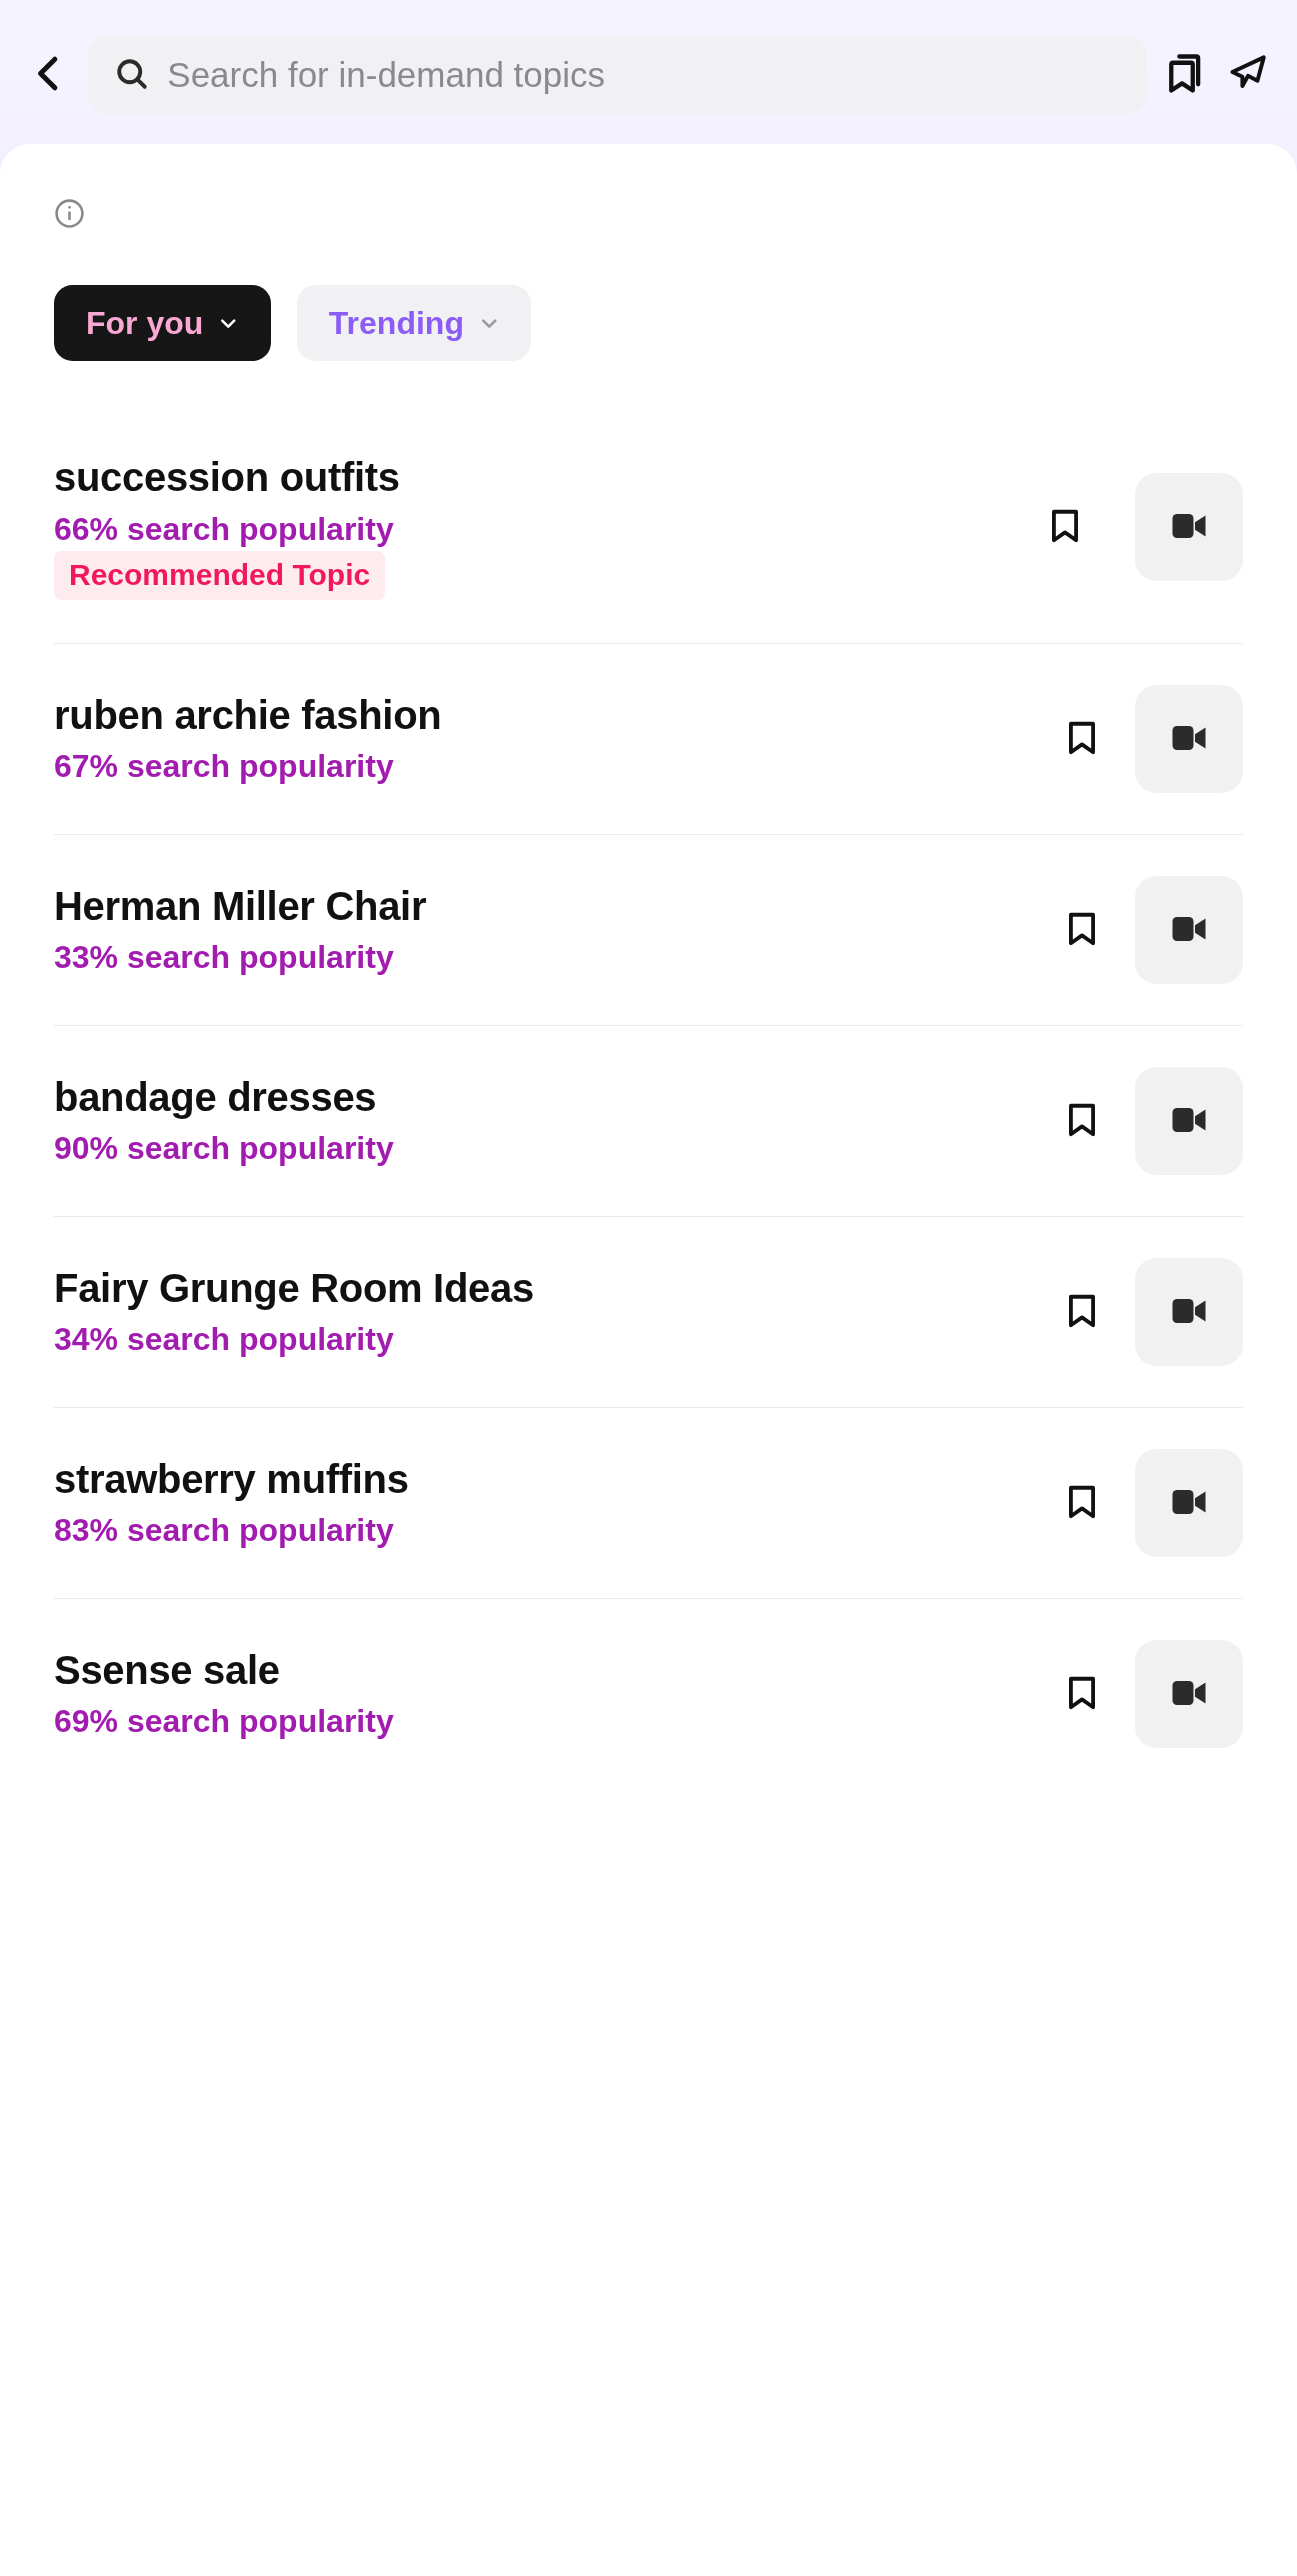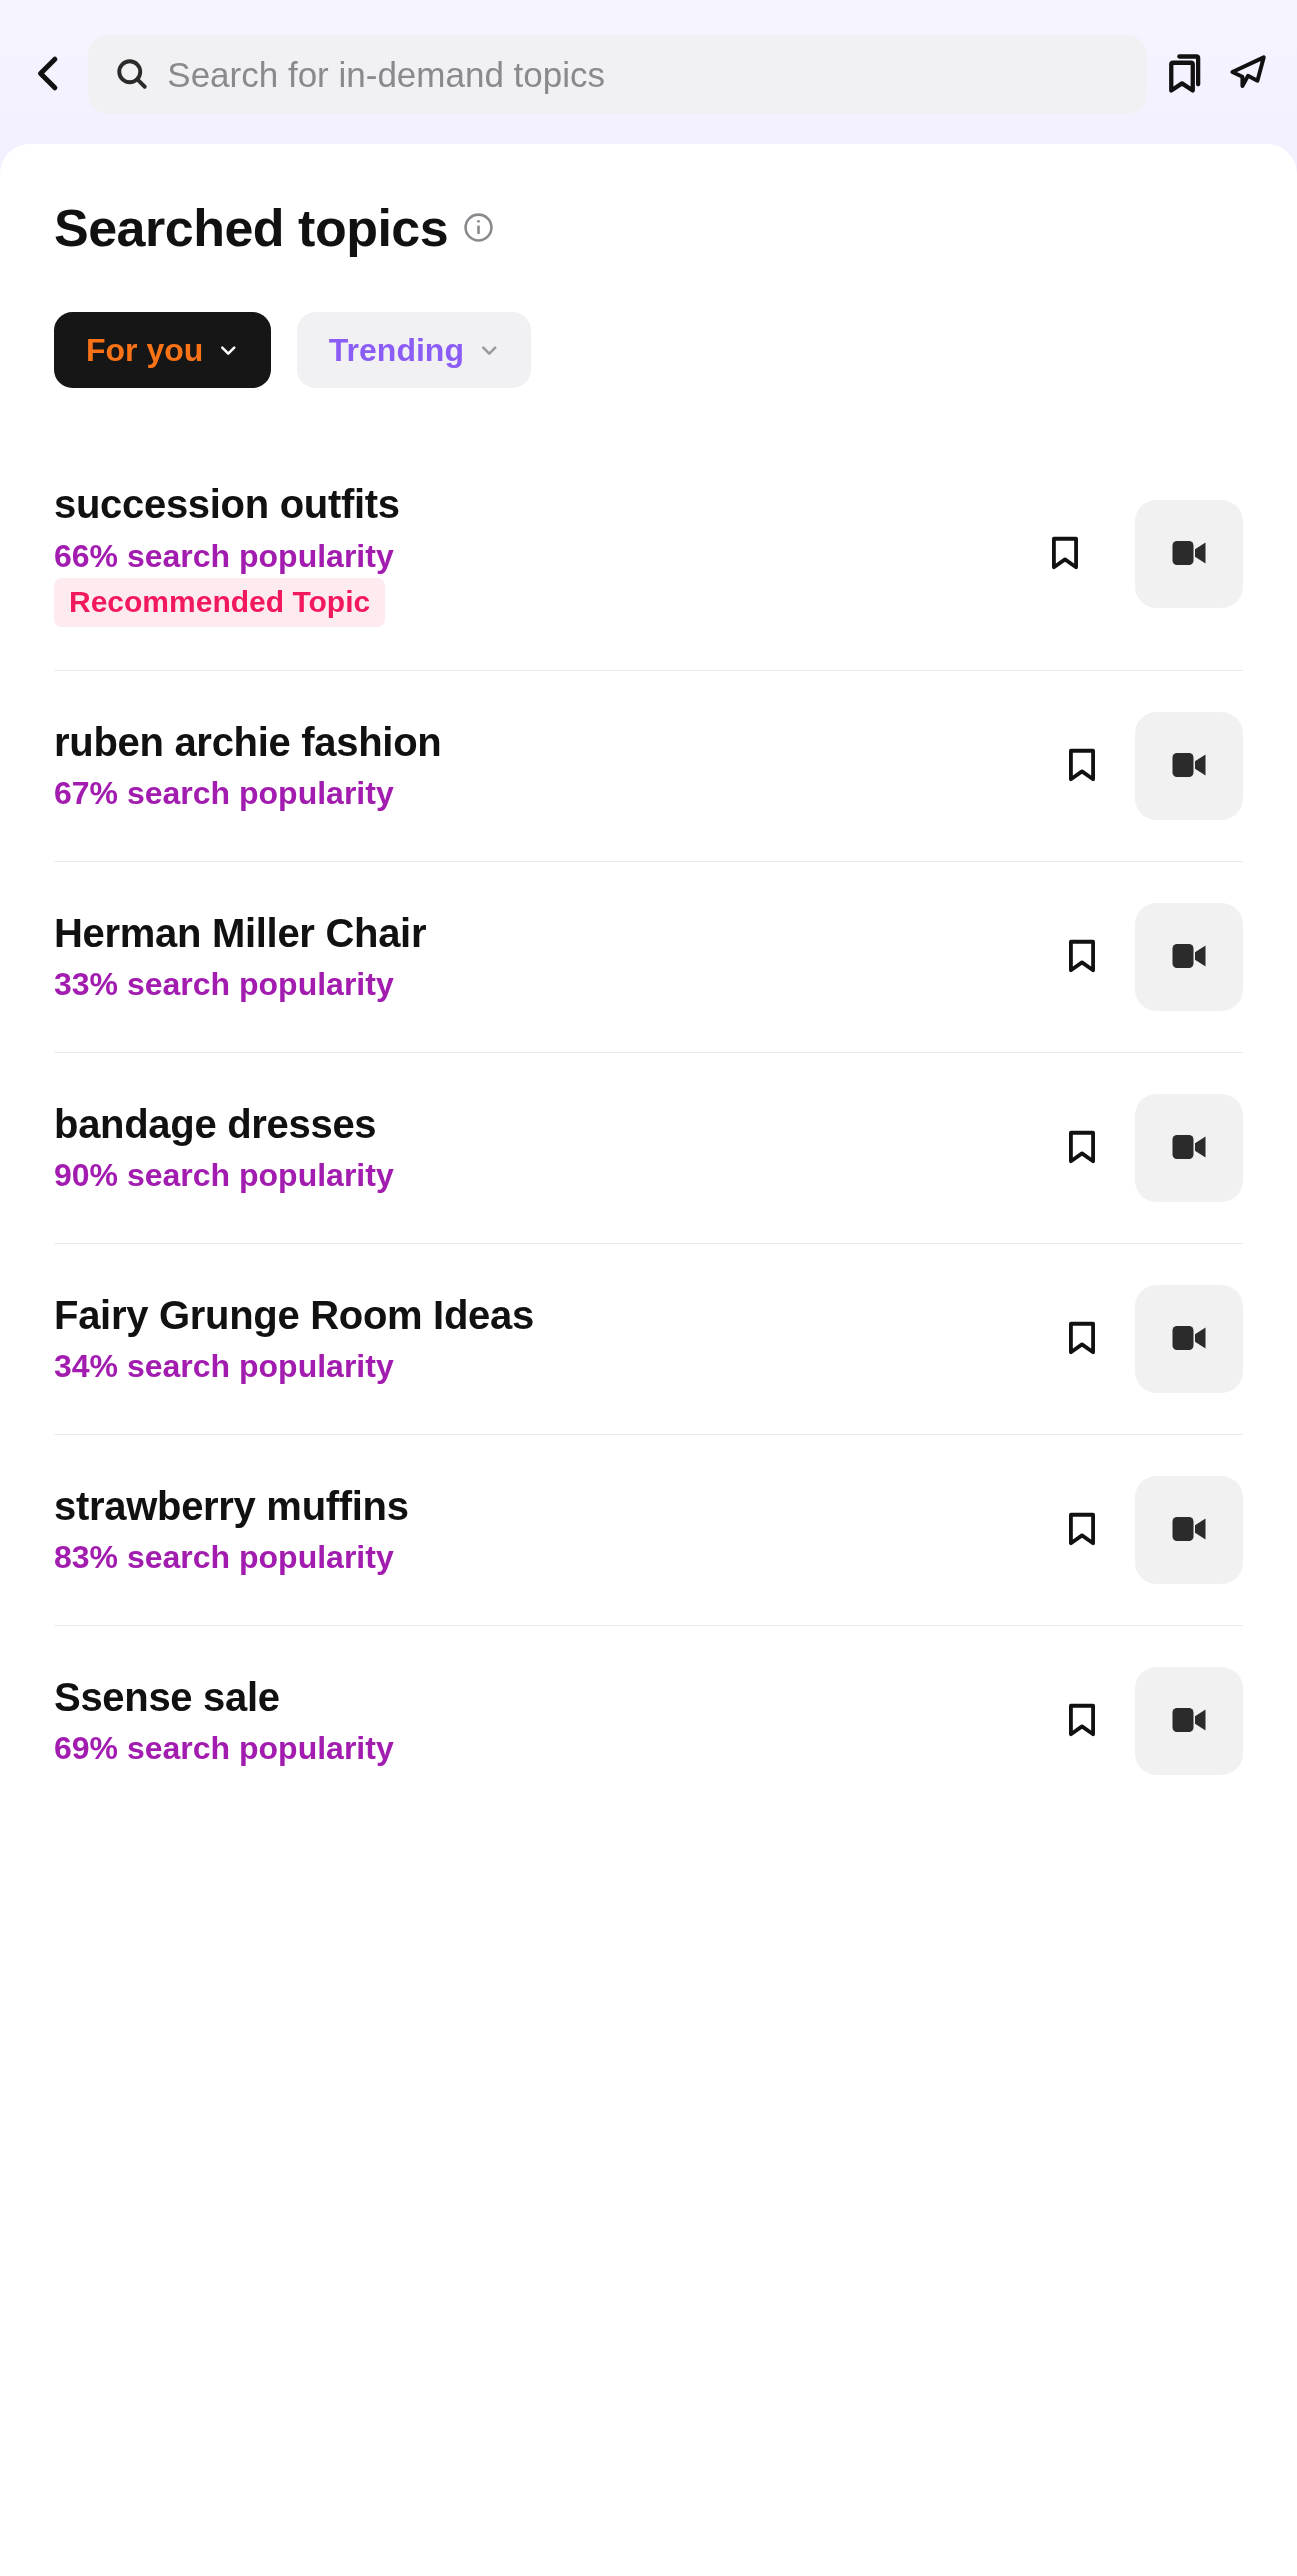--- a/index.html
+++ b/index.html
@@ -103,21 +103,21 @@
     align-items: center;
     gap: 15px;
     height: 76px;
     padding: 0 32px;
     border-radius: 18.4px;
     font-size: 32px;
     font-weight: 600;
   }
   .chip.active {
     background: #161616;
-    color: #f97316;
+    color: #f9a8d4;
   }
   .chip.inactive {
     background: #f1f1f3;
     color: #8b5cf6;
     justify-content: center;
   }
   .chip svg { width: 20.5px; height: 20.5px; }
 
   .topic {
     display: flex;
@@ -213,21 +213,20 @@
       <svg viewBox="0 0 24 24" fill="none" stroke="#111" stroke-width="2.2" stroke-linejoin="round" stroke-linecap="round">
         <path d="M3 11.2 20.5 3 17 16l-5.3-2.7L8.6 19v-5.2z"></path>
       </svg>
     </span>
   </div>
 </div>
 
 <div class="content-card">
 
   <div class="title-row">
-    <h1>Searched topics</h1>
     <span class="info">
       <span>
         <svg viewBox="0 0 24 24" fill="none" stroke="#8a8a8e" stroke-width="2">
             <circle cx="12" cy="12" r="10"></circle>
             <line x1="12" y1="10.5" x2="12" y2="17"></line>
             <circle cx="12" cy="7.2" r="1.1" fill="#8a8a8e" stroke="none"></circle>
           </svg>
       </span>
     </span>
   </div>

